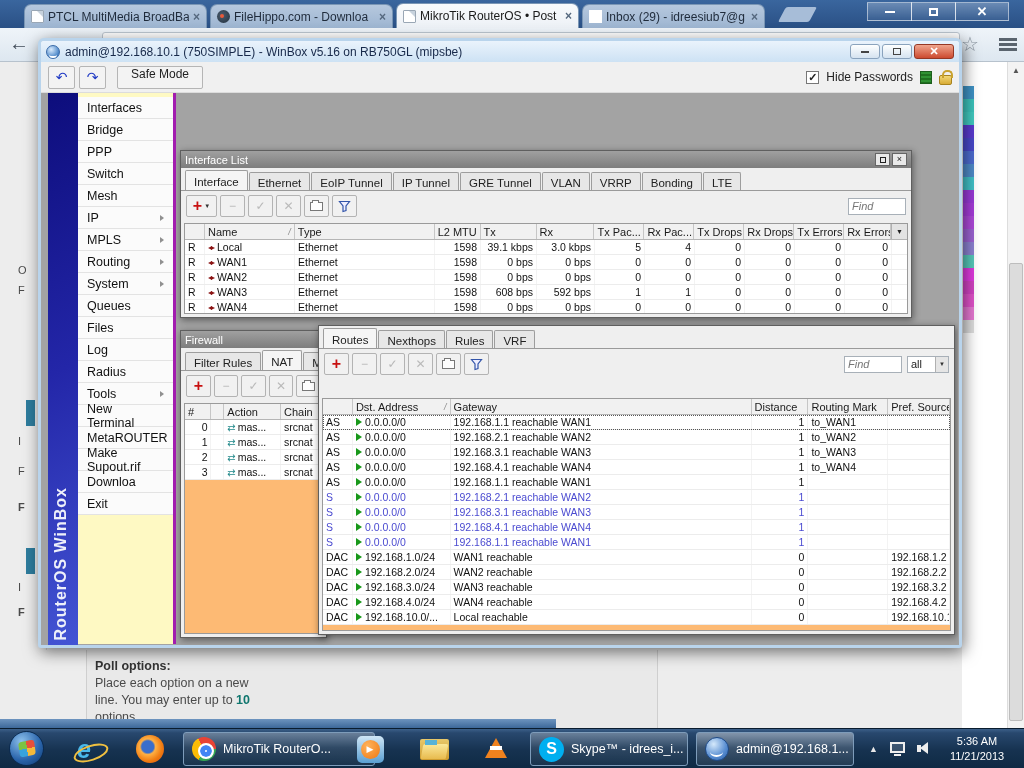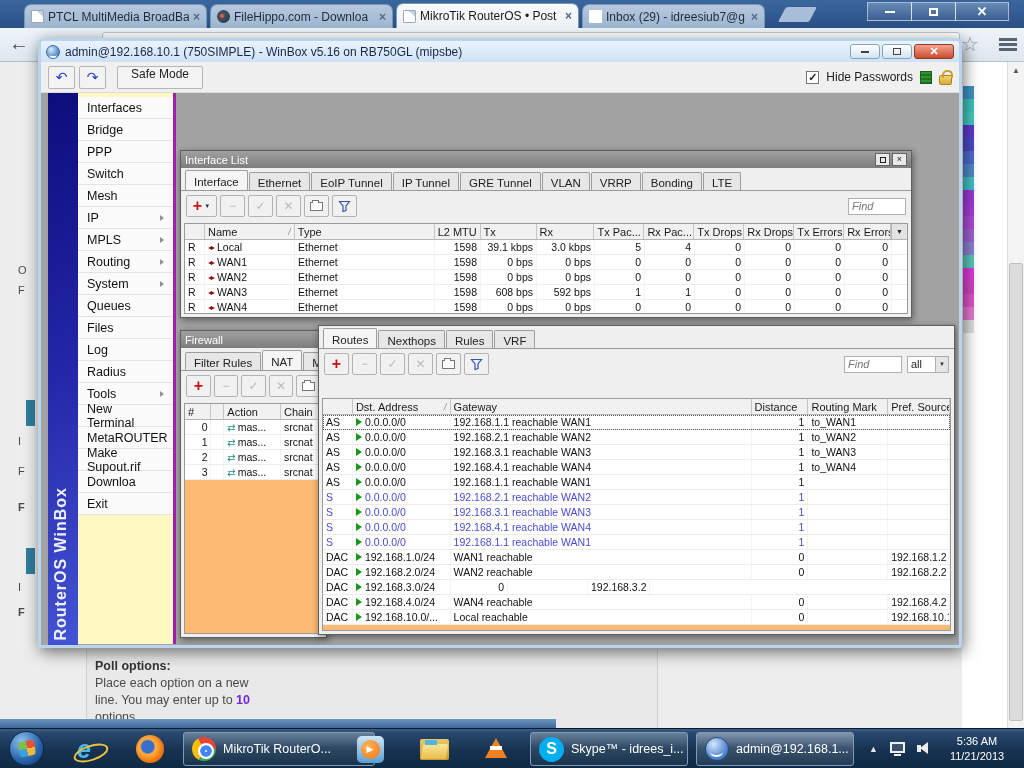--- a/index.html
+++ b/index.html
@@ -49,21 +49,21 @@
   .pwhite{position:absolute;left:962px;top:0;width:45px;height:666px;background:#fff}
   .palette{position:absolute;left:963px;top:24px;width:11px}
   .swatch{display:block;width:11px;height:13px}
   .sbar{position:absolute;left:1007px;top:0;width:17px;height:666px;background:#f3f3f3;border-left:1px solid #ddd}
   .sarr{height:17px;display:flex;align-items:center;justify-content:center;font-size:8px;color:#555}
   .sthumb{position:absolute;left:1px;top:201px;width:14px;height:458px;background:#dcdcdc;border:1px solid #bdbdbd;border-radius:2px}
   .pollbox{position:absolute;left:86px;top:588px;width:572px;height:78px;background:#e9e9e9;
     border-left:1px solid #cfcfcf;border-right:1px solid #cfcfcf}
   .poll{position:absolute;left:10px;top:6px;font-size:12.5px;color:#4a4a4a;line-height:17px}
   .poll .ph{font-weight:bold;color:#333}
-  .poll b{color:#6d28d9}
+  .poll b{color:#0f766e}
   .bband{position:absolute;left:0;top:657px;width:556px;height:9px;background:linear-gradient(#6d94bf,#3d6899)}
 
   
   .wb{position:absolute;left:38px;top:38px;width:924px;height:610px;z-index:5;
     background:#f0f0f0;border:3px solid #b9d4ec;border-radius:6px 6px 3px 3px;
     box-shadow:2px 4px 16px rgba(0,0,0,.55)}
   .wb-title{height:21px;display:flex;align-items:center;gap:5px;padding:0 5px;
     background:linear-gradient(#eaf3fc,#cde2f4);border-radius:3px 3px 0 0;
     font-size:12px;color:#17294a;white-space:nowrap;overflow:hidden}
   .wb-ico{width:14px;height:14px;border-radius:50%;flex:0 0 14px;
@@ -803,20 +803,21 @@
                   <span class="cell c2-mark"></span>
                   <span class="cell c2-pref">192.168.2.2</span>
                 </div>
 
                 <div class="trow">
                   <span class="cell c2-fl">DAC</span>
                   <span class="cell c2-dst">
                     <span class="flagic"></span>
                     <span>192.168.3.0/24</span>
                   </span>
+                  <span class="cell c2-gw">WAN3 reachable</span>
                   <span class="cell c2-dist num">0</span>
                   <span class="cell c2-mark"></span>
                   <span class="cell c2-pref">192.168.3.2</span>
                 </div>
 
                 <div class="trow">
                   <span class="cell c2-fl">DAC</span>
                   <span class="cell c2-dst">
                     <span class="flagic"></span>
                     <span>192.168.4.0/24</span>

